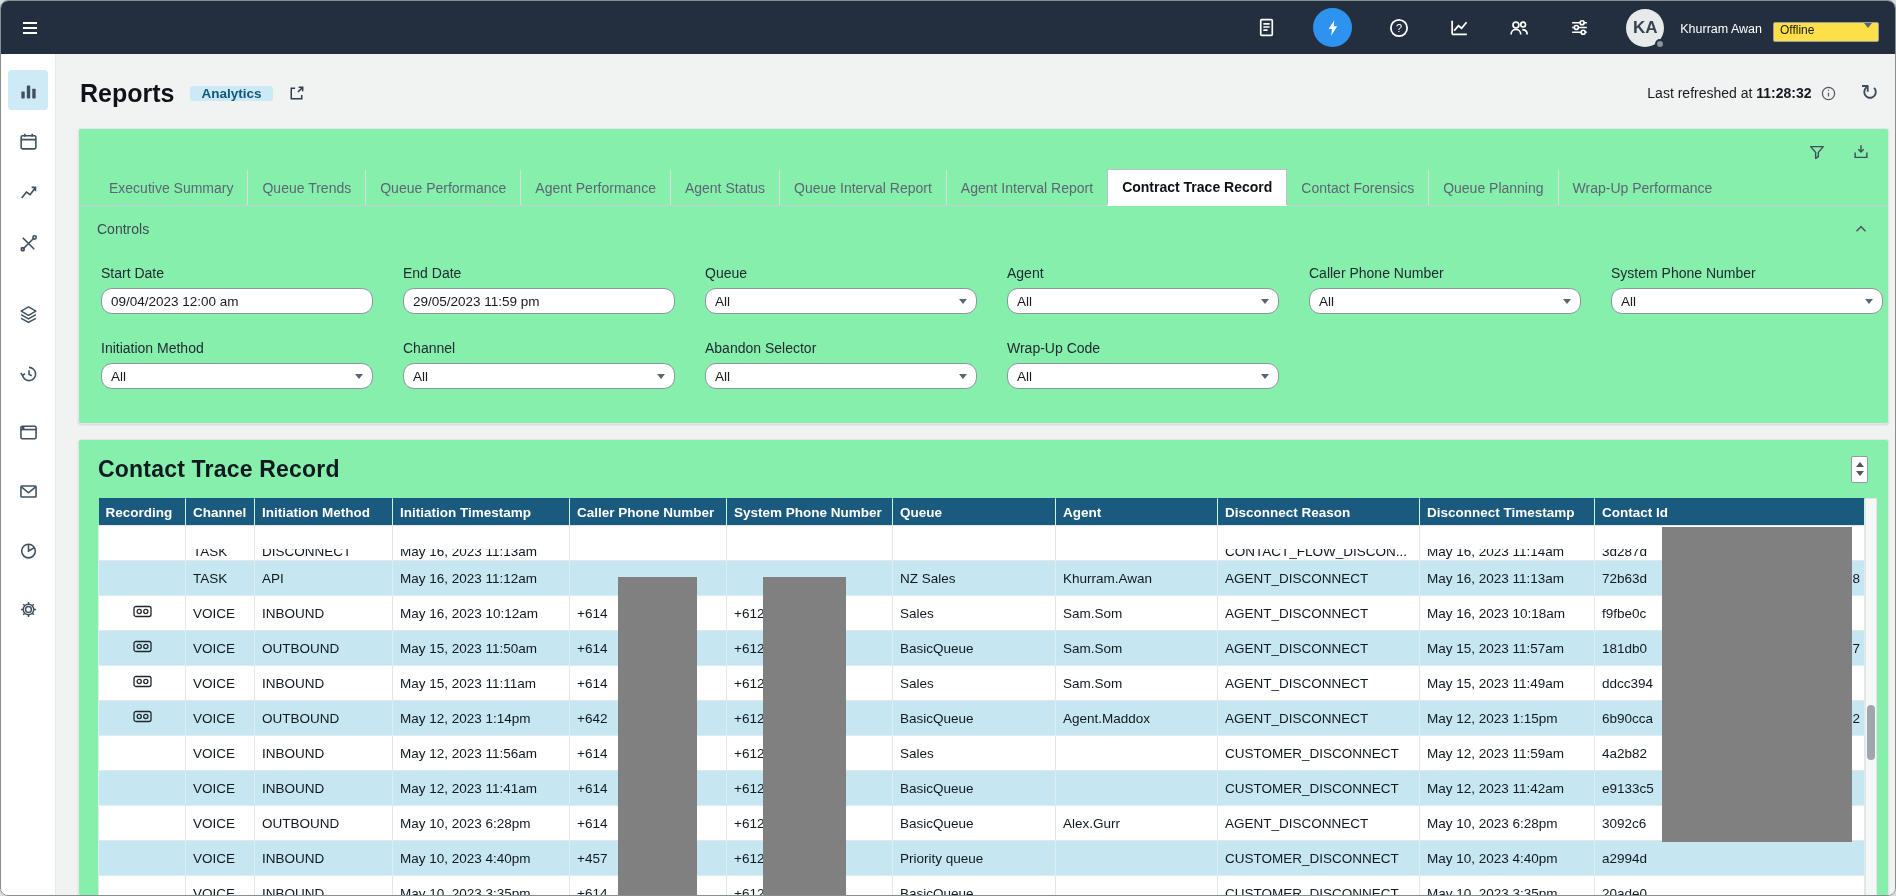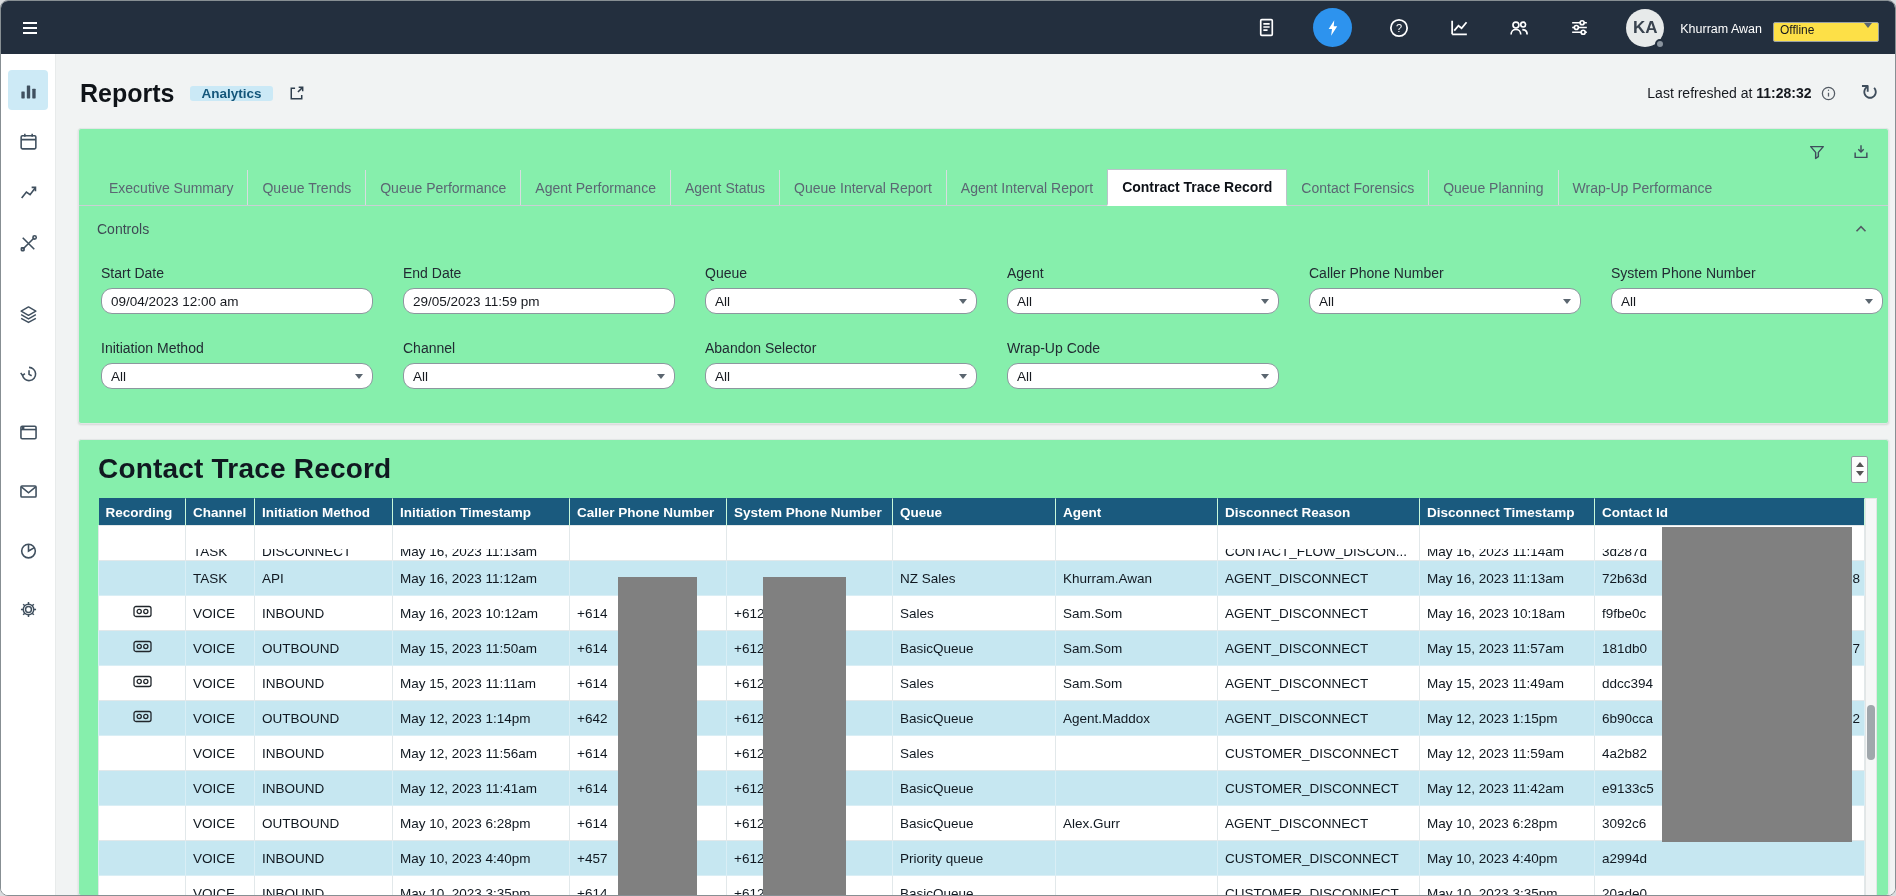--- a/index.html
+++ b/index.html
@@ -51,21 +51,21 @@
   .filters{display:grid;grid-template-columns:repeat(6,272px);column-gap:30px;row-gap:26px;padding:26px 18px 34px 22px;}
   .field{display:flex;flex-direction:column;gap:7px;}
   .field label{font-size:14px;color:#222b33;}
   .control{height:26px;border:1px solid #8c979e;border-radius:11px;font-size:13.5px;padding:0 9px;color:#16191f;background:#fff;display:flex;align-items:center;width:100%;font-family:"Liberation Sans",sans-serif;}
   input.control{outline:none;}
   .selectbox{justify-content:space-between;cursor:pointer;}
 
   
   .card2{margin-top:15px;height:457px;position:relative;}
   .report-head{display:flex;align-items:center;padding:14px 20px 0 19px;height:44px;}
-  .report-title{font-size:28px;font-weight:700;color:#101820;margin:0;letter-spacing:.2px;}
+  .report-title{font-size:23px;font-weight:700;color:#101820;margin:0;letter-spacing:.2px;}
   .spinbox{margin-left:auto;width:17px;height:27px;border:1px solid #949ca1;border-radius:2px;display:flex;flex-direction:column;align-items:center;justify-content:center;gap:4px;background:#fdfdfd;cursor:pointer;}
   .tri-up{width:0;height:0;border-left:4px solid transparent;border-right:4px solid transparent;border-bottom:5px solid #555;}
   .tri-down{width:0;height:0;border-left:4px solid transparent;border-right:4px solid transparent;border-top:5px solid #555;}
 
   .table-wrap{position:relative;margin:14px 0 0 19px;width:1766px;}
   table.report{border-collapse:collapse;table-layout:fixed;width:1766px;font-size:13.5px;}
   table.report thead th{background:#1a5a7e;color:#fff;font-weight:700;text-align:left;padding:5px 7px;height:27px;border-right:1px solid rgba(255,255,255,.55);border-top:1px solid #1a5a7e;white-space:nowrap;overflow:hidden;cursor:pointer;}
   table.report tbody td{height:35px;padding:0 7px;border:1px solid #e2e8ea;white-space:nowrap;overflow:hidden;color:#101820;background:#fff;}
   table.report tbody tr.alt td{background:#c6e7f1;border-color:#d9eef5;}
   td.rec-cell{text-align:center;}

